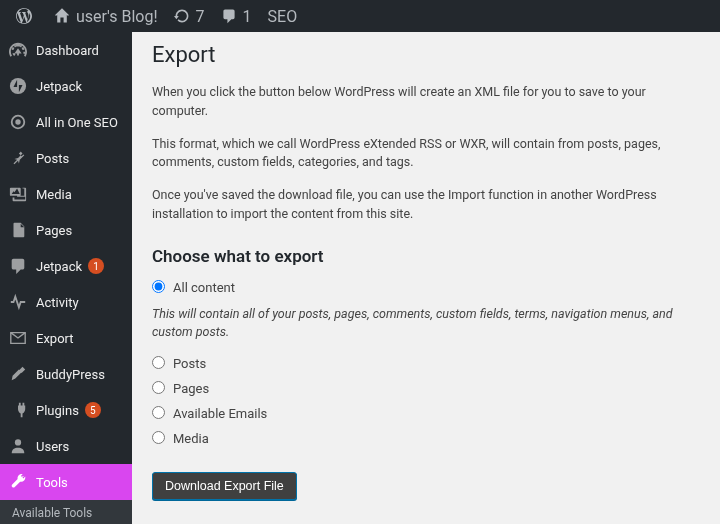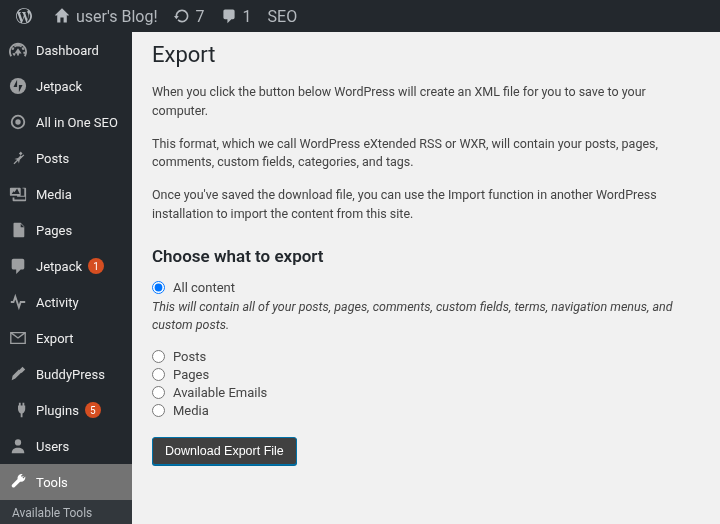--- a/index.html
+++ b/index.html
@@ -4,34 +4,34 @@
 <style>
 * { margin: 0; padding: 0; box-sizing: border-box; }
 body { font-family: -apple-system, BlinkMacSystemFont, "Segoe UI", Roboto, sans-serif; font-size: 13px; color: #444; width: 720px; height: 524px; overflow: hidden; background: #f1f1f1; }
 .toolbar { height: 32px; background: #23282d; color: #b4b9be; display: flex; align-items: center; padding: 0 8px; font-size: 16px; }
 .toolbar > div { display: flex; align-items: center; padding: 0 8px; height: 32px; cursor: pointer; }
 .toolbar .icon { margin-right: 6px; display: inline-flex; align-items: center; }
 .toolbar svg { width: 16px; height: 16px; fill: currentColor; }
 .layout { display: flex; height: calc(100% - 32px); }
 .sidebar { width: 132px; background: #23282d; color: #eee; display: flex; flex-direction: column; font-size: 13px; }
 .menu-item { display: flex; align-items: center; padding: 8px 8px; color: #eee; cursor: pointer; position: relative; }
-.menu-item.current { background: #737373; color: #fff; }
+.menu-item.current { background: #d946ef; color: #fff; }
 .menu-item.current::after { content: ""; position: absolute; right: -8px; top: 50%; transform: translateY(-50%); border: 8px solid transparent; border-right-color: #f1f1f1; }
 .menu-item .micon { width: 20px; height: 20px; margin-right: 8px; display: inline-flex; align-items: center; justify-content: center; }
 .menu-item svg { width: 18px; height: 18px; fill: currentColor; opacity: 0.6; }
 .menu-item.current svg { opacity: 1; }
 .menu-sep { height: 5px; position: relative; }
 .badge { background: #d54e21; color: #fff; border-radius: 9px; font-size: 10px; min-width: 16px; height: 16px; display: inline-flex; align-items: center; justify-content: center; margin-left: 6px; padding: 0 5px; }
 .submenu { background: #32373c; }
 .submenu .sub-item { padding: 6px 12px; font-size: 12px; color: #b4b9be; cursor: pointer; }
 .content { flex: 1; padding: 4px 20px; overflow: auto; background: #f1f1f1; }
 h1 { font-size: 22px; font-weight: 400; color: #23282d; margin: 6px 0 16px; }
 .content p { margin: 0 0 14px; line-height: 1.5; color: #444; font-size: 12.5px; }
 h2 { font-size: 17px; font-weight: 600; color: #23282d; margin: 22px 0 14px; }
-.radio-row { display: flex; align-items: center; margin: 3px 0; font-size: 13px; }
+.radio-row { display: flex; align-items: flex-start; margin: 10px 0; font-size: 13px; }
 .radio-row input { margin-right: 8px; }
 .desc { font-style: italic; color: #666; font-size: 12.5px; margin: 4px 0 14px; }
 .button-primary { background: #404040; border: 1px solid #0073aa; color: #fff; padding: 6px 12px; font-size: 12.5px; border-radius: 3px; cursor: pointer; margin-top: 16px; box-shadow: 0 1px 0 #006799; }
 </style>
 </head>
 <body>
 
 <div class="toolbar">
   <div>
     <span class="icon">
@@ -187,21 +187,21 @@
     <div class="submenu">
       <div class="sub-item"><span>Available Tools</span></div>
 
     </div>
 
   </div>
 
   <div class="content">
     <h1>Export</h1>
     <p>When you click the button below WordPress will create an XML file for you to save to your computer.</p>
-    <p>This format, which we call WordPress eXtended RSS or WXR, will contain your posts, pages, comments, custom fields, categories, and tags.</p>
+    <p>This format, which we call WordPress eXtended RSS or WXR, will contain from posts, pages, comments, custom fields, categories, and tags.</p>
     <p>Once you've saved the download file, you can use the Import function in another WordPress installation to import the content from this site.</p>
     <h2>Choose what to export</h2>
 
     <label class="radio-row">
       <input type="radio" name="content" checked="" style="">
       <span>All content</span>
     </label>
     <p class="desc">This will contain all of your posts, pages, comments, custom fields, terms, navigation menus, and custom posts.</p>
 
     <label class="radio-row">

